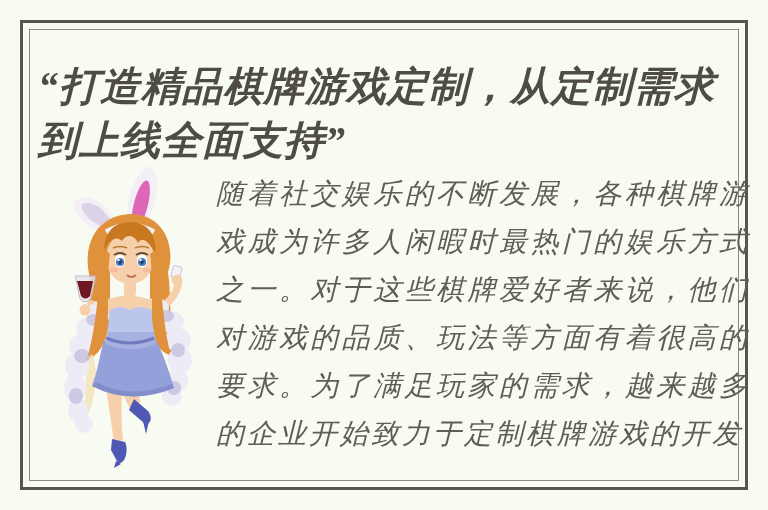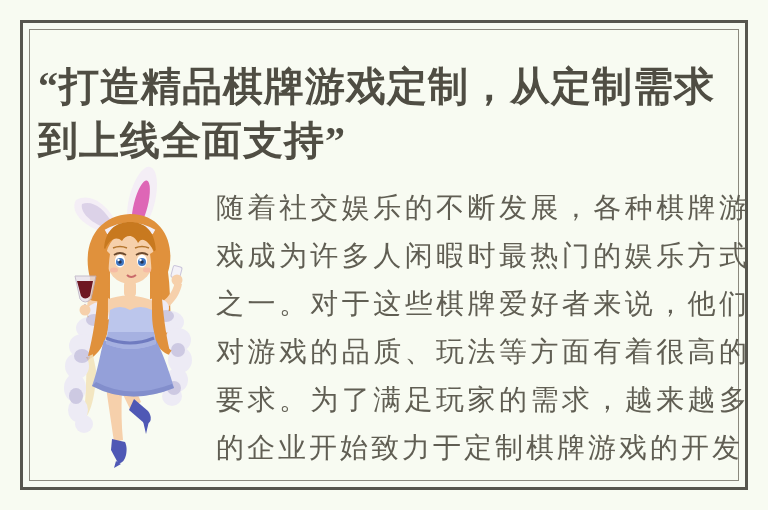--- a/index.html
+++ b/index.html
@@ -8,20 +8,21 @@
     width: 768px;
     height: 510px;
     background: var(--background, #f8fbf2);
     overflow: hidden;
     font-family: "DejaVu Sans", "Liberation Sans", sans-serif;
   }
   .outer-frame {
     position: absolute;
     inset: 20px;
     border: 3px solid var(--outer-border, #57564e);
+    font-style: italic;
   }
   .inner-frame {
     position: absolute;
     inset: 6px;
     border: 1px solid var(--inner-border, #8b897e);
   }
   .article-title {
     position: absolute;
     left: 8px;
     top: 30px;
@@ -30,21 +31,21 @@
     font-family: "Liberation Serif", "DejaVu Serif", serif;
     font-weight: 700;
     font-size: 40px;
     line-height: 54px;
     letter-spacing: 1px;
     color: var(--title-color, #4f4d43);
   }
   .article-body {
     position: absolute;
     left: 186px;
-    top: 154px;
+    top: 140px;
     width: 534px;
     margin: 0;
     font-size: 28px;
     line-height: 48px;
     letter-spacing: 3px;
     text-align: justify;
     color: var(--body-color, #605e53);
   }
   .illustration {
     position: absolute;

